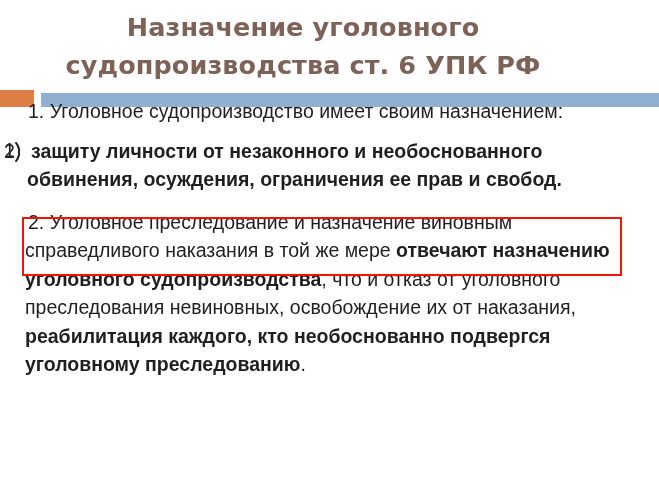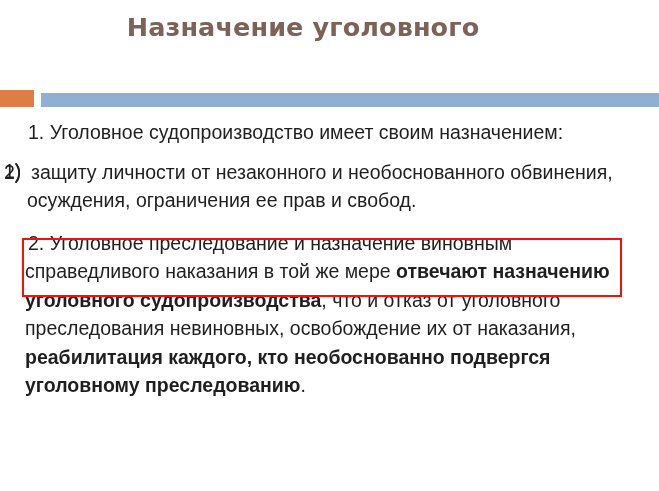--- a/index.html
+++ b/index.html
@@ -63,21 +63,21 @@
     top: 3px;
     width: 618px;
     height: 14px;
     background: #8fb0d0;
   }
 
   
   .body-area {
     position: absolute;
     left: 0;
-    top: 116px;
+    top: 95px;
     width: 659px;
   }
 
   .para {
     font-size: 19.5px;
     line-height: 28.5px;
     color: #1f1f1f;
     margin: 0;
     padding: 0;
   }
@@ -115,40 +115,42 @@
     left: 22px;
     top: 122px;
     width: 600px;
     height: 59px;
     border: 2px solid #fb1005;
     box-sizing: border-box;
     pointer-events: none;
   }
   .boxed-text {
     padding-left: 4px;
+    font-weight: bold;
   }
 
   
   .para-final {
     padding-left: 25px;
     padding-right: 20px;
     text-indent: 3px;
     margin-top: 14px;
   }
   .para-final b {
     font-weight: bold;
   }
 </style>
 </head>
 <body>
 
 <div class="slide">
 
   <div class="title-block">
     <div class="title-line" style="color: rgb(125, 98, 87);">Назначение уголовного</div>
+    <div class="title-line" style="color: rgb(125, 98, 87);">судопроизводства ст. 6 УПК РФ</div>
   </div>
 
   <div class="bar-row">
     <div class="bar-orange" style="background: rgb(221, 126, 71);"></div>
     <div class="bar-blue" style="background: rgb(143, 176, 208);"></div>
   </div>
 
   <div class="body-area">
 
     <p class="para para-intro">1. Уголовное судопроизводство имеет своим назначением:</p>

